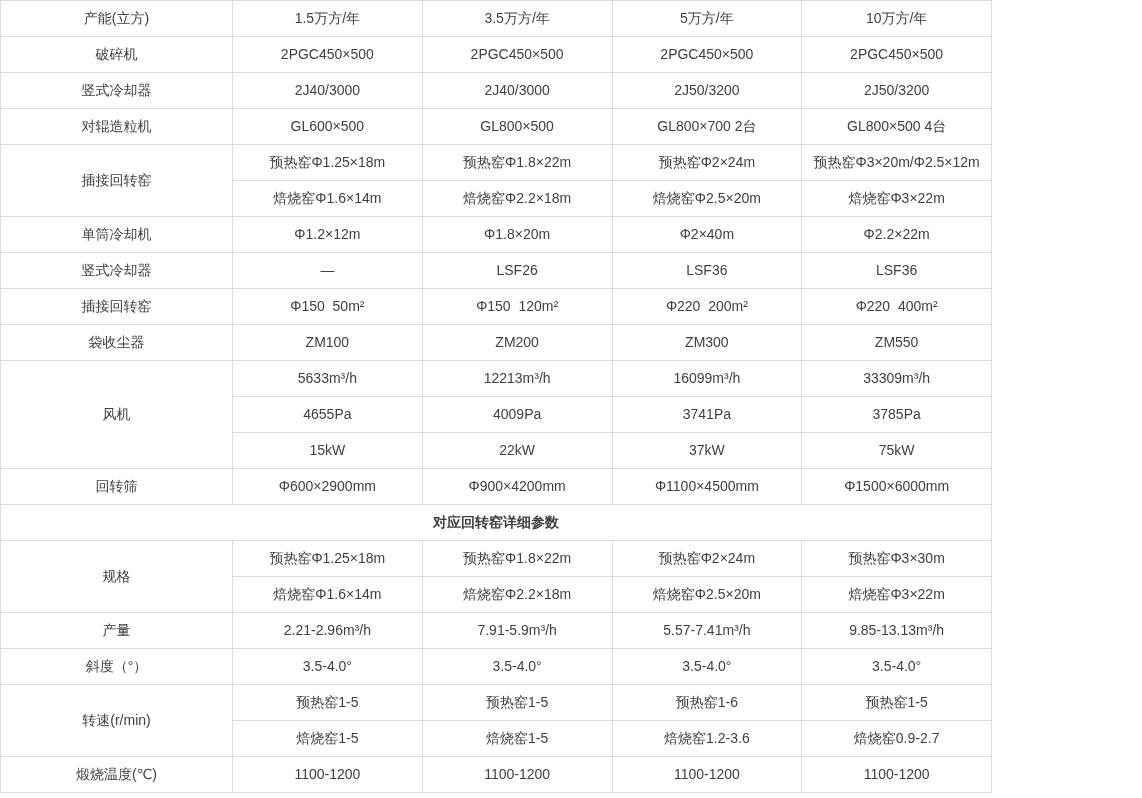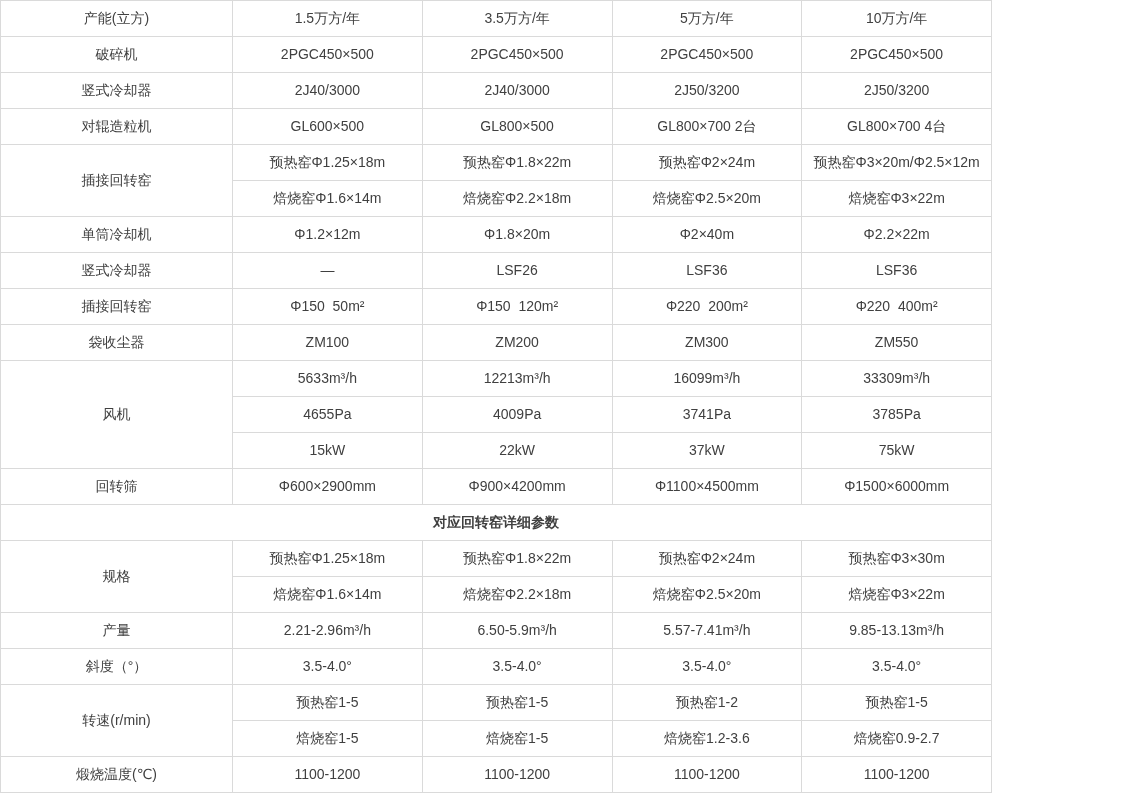--- a/index.html
+++ b/index.html
@@ -61,21 +61,21 @@
       <td>2J40/3000</td>
       <td>2J40/3000</td>
       <td>2J50/3200</td>
       <td>2J50/3200</td>
     </tr>
     <tr>
       <td>对辊造粒机</td>
       <td>GL600×500</td>
       <td>GL800×500</td>
       <td>GL800×700 2台</td>
-      <td>GL800×700 4台</td>
+      <td>GL800×500 4台</td>
     </tr>
     <tr>
       <td rowspan="2">插接回转窑</td>
       <td>预热窑Φ1.25×18m</td>
       <td>预热窑Φ1.8×22m</td>
       <td>预热窑Φ2×24m</td>
       <td>预热窑Φ3×20m/Φ2.5×12m</td>
     </tr>
     <tr>
       <td>焙烧窑Φ1.6×14m</td>
@@ -149,36 +149,36 @@
     </tr>
     <tr>
       <td>焙烧窑Φ1.6×14m</td>
       <td>焙烧窑Φ2.2×18m</td>
       <td>焙烧窑Φ2.5×20m</td>
       <td>焙烧窑Φ3×22m</td>
     </tr>
     <tr>
       <td>产量</td>
       <td>2.21-2.96m³/h</td>
-      <td>6.50-5.9m³/h</td>
+      <td>7.91-5.9m³/h</td>
       <td>5.57-7.41m³/h</td>
       <td>9.85-13.13m³/h</td>
     </tr>
     <tr>
       <td>斜度（°）</td>
       <td>3.5-4.0°</td>
       <td>3.5-4.0°</td>
       <td>3.5-4.0°</td>
       <td>3.5-4.0°</td>
     </tr>
     <tr>
       <td rowspan="2">转速(r/min)</td>
       <td>预热窑1-5</td>
       <td>预热窑1-5</td>
-      <td>预热窑1-2</td>
+      <td>预热窑1-6</td>
       <td>预热窑1-5</td>
     </tr>
     <tr>
       <td>焙烧窑1-5</td>
       <td>焙烧窑1-5</td>
       <td>焙烧窑1.2-3.6</td>
       <td>焙烧窑0.9-2.7</td>
     </tr>
     <tr>
       <td>煅烧温度(℃)</td>

